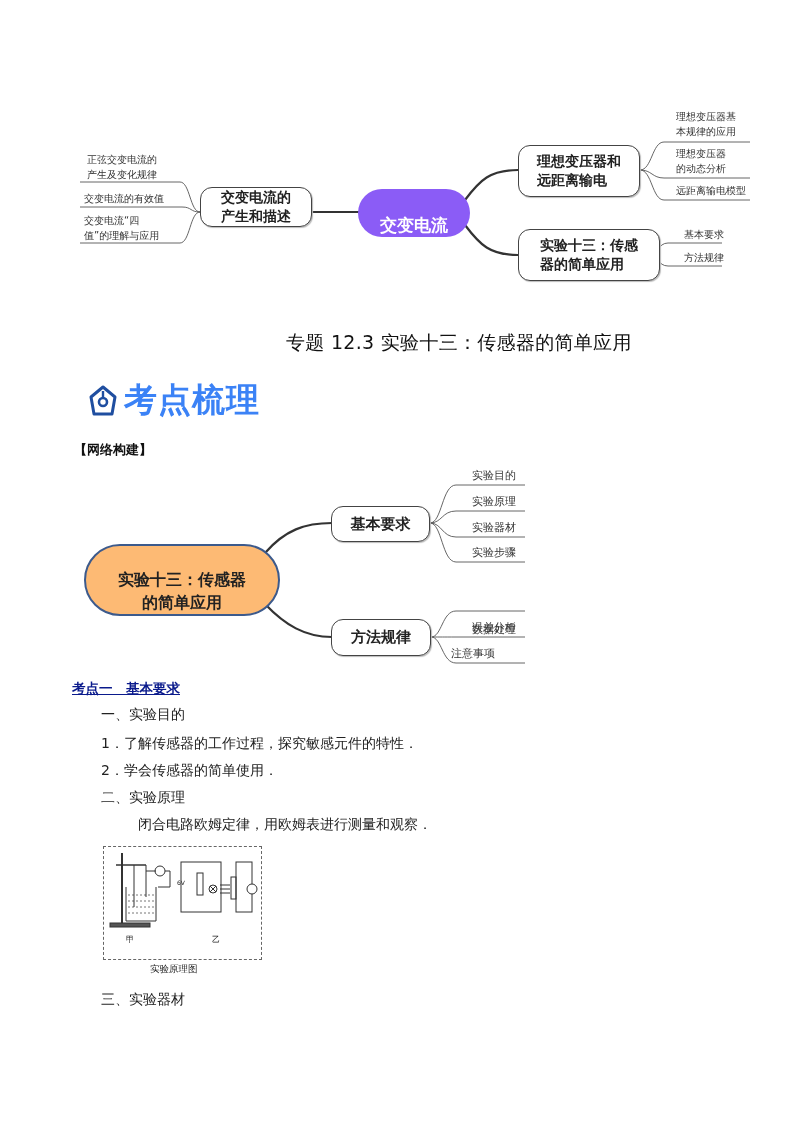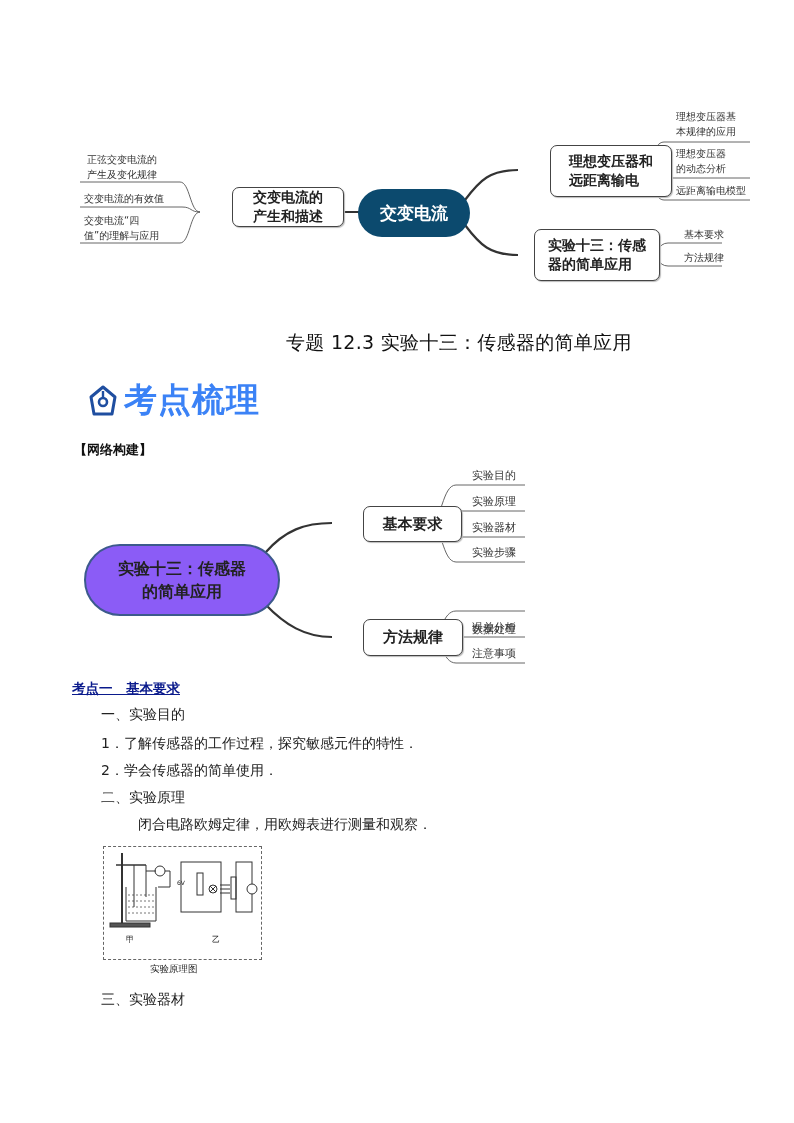--- a/index.html
+++ b/index.html
@@ -1,26 +1,26 @@
 <!DOCTYPE html>
 <html><head>
 <meta charset="utf-8">
 <style>
   html, body { margin:0; padding:0; background:#ffffff; }
   body { width:794px; height:1123px; position:relative; overflow:hidden;
          font-family:"DejaVu Sans", "Liberation Sans", sans-serif; color:#222; }
   svg.lines { position:absolute; left:0; top:0; }
-  .box { position:absolute; border:1.5px solid #444; border-radius:7px; background:#fff;
+  .box { position:absolute; border:1.5px solid #444; border-radius:12px; background:#fff;
          font-weight:bold; color:#222; display:flex; align-items:center; justify-content:center;
-         text-align:left; line-height:1.35; box-sizing:border-box; box-shadow:1px 1px 1px #bbb;margin-left:32px; }
+         text-align:left; line-height:1.35; box-sizing:border-box; box-shadow:1px 1px 1px #bbb; }
   .leaf { position:absolute; font-size:10px; color:#333; line-height:1.45; white-space:nowrap; }
-  .green-node { position:absolute; background:#0c4a6e; color:#fff; font-weight:bold;
-         border-radius:30px; display:flex; align-items:center; justify-content:center; font-size:17px; }
-  .peach-node { position:absolute; background:#8b5cf6; border:2.5px solid #3c5a8c; border-radius:40px;
-         display:flex; align-items:center; justify-content:center; text-align:center;
+  .green-node { position:absolute; background:#8b5cf6; color:#fff; font-weight:bold;
+         border-radius:30px; display:flex; align-items:flex-end; justify-content:center; font-size:17px; }
+  .peach-node { position:absolute; background:#fdba74; border:2.5px solid #3c5a8c; border-radius:40px;
+         display:flex; align-items:flex-end; justify-content:center; text-align:center;
          font-weight:bold; font-size:16px; color:#222; line-height:1.45; box-sizing:border-box; }
   .doc-title { position:absolute; left:286px; top:330px; font-size:19px; color:#111;
          font-family:"DejaVu Sans", sans-serif; letter-spacing:0.3px; }
   .section-head { position:absolute; left:88px; top:378px; display:flex; align-items:center; gap:6px; }
   .section-head .txt { font-size:33px; font-weight:bold; color:#3b82f6; letter-spacing:1px; }
   .bracket-title { position:absolute; left:74px; top:441px; font-size:13px; font-weight:bold; color:#111; }
   .kp-title { position:absolute; left:72px; top:680px; font-size:13.5px; font-weight:bold; color:#0a1a8c;
          text-decoration:underline; font-family:"DejaVu Serif", serif; }
   .para { position:absolute; font-size:14px; color:#222; font-family:"DejaVu Sans", sans-serif; white-space:nowrap; }
   .fig { position:absolute; left:103px; top:846px; width:157px; height:112px; border:1.8px dashed #666; }
@@ -74,21 +74,21 @@
 <div class="green-node" style="left:358px;top:189px;width:112px;height:48px;">
   <span>交变电流</span>
 </div>
 
 <div class="box" style="left:518px;top:145px;width:122px;height:52px;font-size:14px;">
   <div>
     <div>理想变压器和</div>
     <div>远距离输电</div>
   </div>
 </div>
-<div class="box" style="left:502px;top:229px;width:126px;height:52px;font-size:14px;">
+<div class="box" style="left:518px;top:229px;width:142px;height:52px;font-size:14px;">
   <div>
     <div>实验十三：传感</div>
     <div>器的简单应用</div>
   </div>
 </div>
 
 <div class="leaf" style="left:676px;top:110px;">
   <div>理想变压器基</div>
   <div>本规律的应用</div>
 </div>
@@ -148,21 +148,21 @@
 <div class="box" style="left:331px;top:619px;width:100px;height:37px;font-size:15px;justify-content:center;">
   <span>方法规律</span>
 </div>
 
 <div class="leaf" style="left:472px;top:468px;font-size:11px;">实验目的</div>
 <div class="leaf" style="left:472px;top:494px;font-size:11px;">实验原理</div>
 <div class="leaf" style="left:472px;top:520px;font-size:11px;">实验器材</div>
 <div class="leaf" style="left:472px;top:545px;font-size:11px;">实验步骤</div>
 <div class="leaf" style="left:472px;top:622px;font-size:11px;">数据处理</div>
 <div class="leaf" style="left:472px;top:620px;font-size:11px;">误差分析</div>
-<div class="leaf" style="left:472px;top:646px;font-size:11px;">注意事项</div>
+<div class="leaf" style="left:451px;top:646px;font-size:11px;">注意事项</div>
 
 <div class="kp-title">考点一　基本要求</div>
 
 <div class="para" style="left:101px;top:706px;">一、实验目的</div>
 <div class="para" style="left:101px;top:735px;">1．了解传感器的工作过程，探究敏感元件的特性．</div>
 <div class="para" style="left:101px;top:762px;">2．学会传感器的简单使用．</div>
 <div class="para" style="left:101px;top:789px;font-family:Liberation Mono, monospace;">二、实验原理</div>
 <div class="para" style="left:101px;top:816px;margin-left:37px;">闭合电路欧姆定律，用欧姆表进行测量和观察．</div>
 
 <div class="fig">

